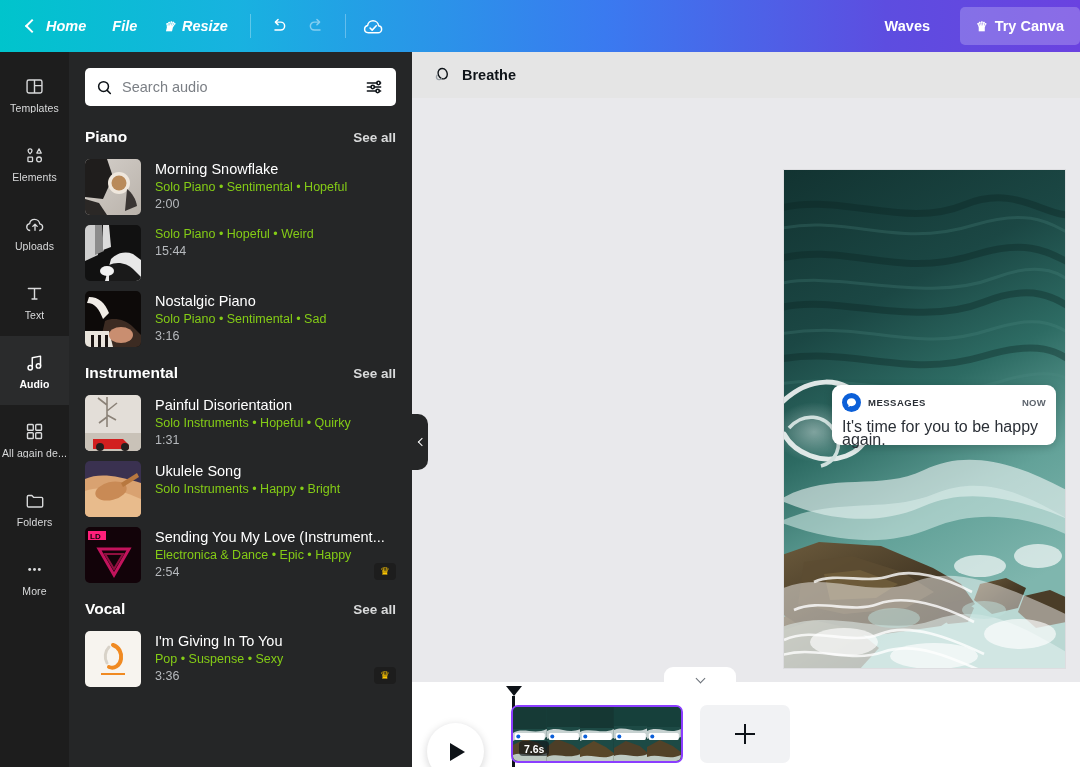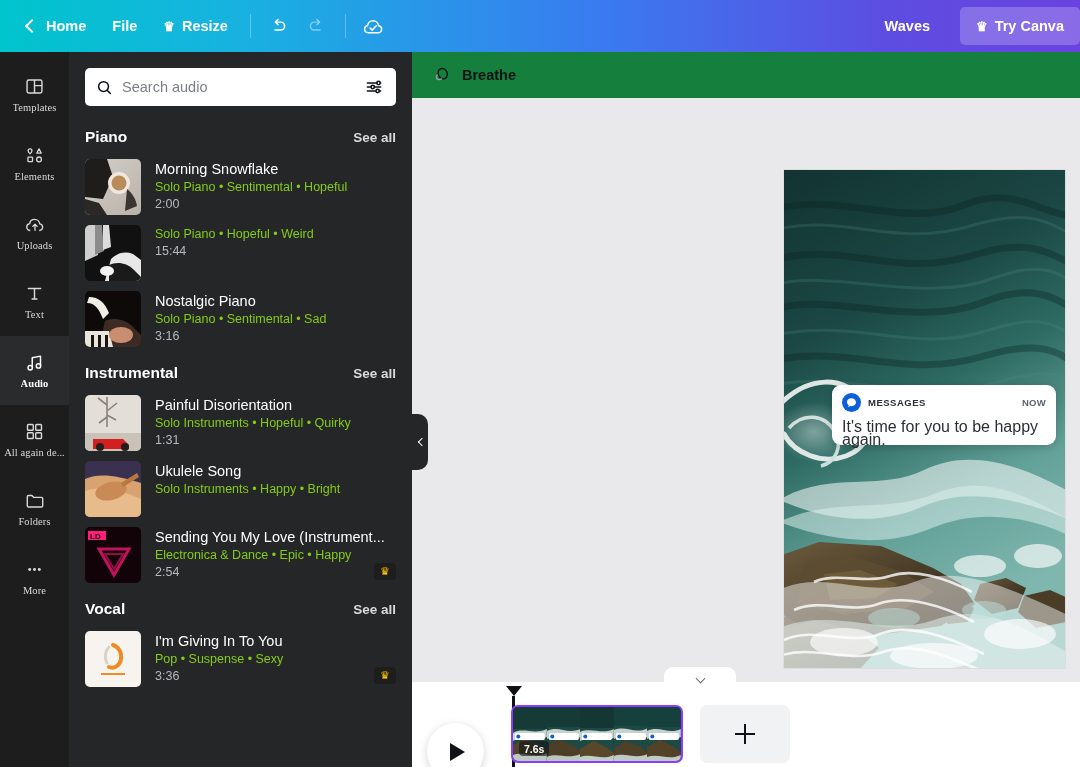--- a/index.html
+++ b/index.html
@@ -12,21 +12,21 @@
   #app { position: relative; width: 1080px; height: 767px; overflow: hidden; }
 
   
   .header {
     position: absolute; top: 0; left: 0; width: 1080px; height: 52px;
     background: linear-gradient(90deg, #00c4cc 0%, #18b2e0 22%, #3a7af0 56%, #5d4de0 82%, #6a42e0 100%);
     display: flex; align-items: center;
     color: #ffffff;
     z-index: 40;
   }
-  .hdr-left { display: flex; align-items: center; padding-left: 14px; gap: 0px; }
+  .hdr-left { display: flex; align-items: center; padding-left: 14px; gap: 0px; font-style: italic; }
   .hdr-btn {
     display: flex; align-items: center; gap: 7px;
     padding: 7px 13px; border-radius: 5px;
     font-size: 14.5px; font-weight: 600; color: #ffffff;
     cursor: pointer; white-space: nowrap;
   }
   .chev-left { display:inline-block; width:10px; height:10px;
     border-left:2px solid #fff; border-bottom:2px solid #fff;
     transform: rotate(45deg); margin-right:2px; }
   .crown { font-size: 13px; line-height: 1; filter: none; }
@@ -57,21 +57,21 @@
     padding-top: 8px;
   }
   .rail-item {
     width:69px; height:69px; display:flex; flex-direction:column;
     align-items:center; justify-content:center; gap:5px;
     color:#d9dadb; cursor:pointer;
   }
   .rail-item.active { background:#2a2b2c; color:#fff; }
   .rail-item.active .rail-label { font-weight:600; color:#fff; }
   .rail-label { font-size:10.5px; line-height:1; letter-spacing:0.1px; max-width:68px;
-     overflow:hidden; text-overflow:ellipsis; white-space:nowrap; text-align:center;font-family:Liberation Serif, serif; }
+     overflow:hidden; text-overflow:ellipsis; white-space:nowrap; text-align:center; }
   .rail-ico { height:22px; display:flex; align-items:center; justify-content:center; }
 
   
   .panel {
     position:absolute; top:52px; left:69px; width:343px; height:715px;
     background:#252627; z-index:25; overflow:hidden;
   }
   .search-wrap { padding: 16px 16px 10px 16px; }
   .search-box {
     position:relative; height:38px; background:#fff; border-radius:5px;
@@ -116,21 +116,21 @@
   .pc-chev { width:6px; height:6px; border-left:1.6px solid #fff; border-bottom:1.6px solid #fff;
     transform: rotate(45deg); margin-left:3px; }
 
   
   .main {
     position:absolute; top:52px; left:412px; width:668px; height:715px;
     background:#ffffff; z-index:10;
   }
   .doc-bar {
     height:46px; display:flex; align-items:center; padding-left: 20px; gap:10px;
-    background:#15803d;
+    background:#e5e5e5;
   }
   .doc-title { font-size:14.5px; font-weight:700; color:#0e1318; }
   .canvas-area {
     position:absolute; top:46px; left:0; width:668px; height:584px;
     background:#e9e9ec; overflow:hidden;
   }
   .page-card {
     position:absolute; left:372px; top:72px; width:281px; height:498px;
     background:#0d2a2a; overflow:hidden;
     box-shadow: 0 0 0 1px rgba(0,0,0,0.05);

